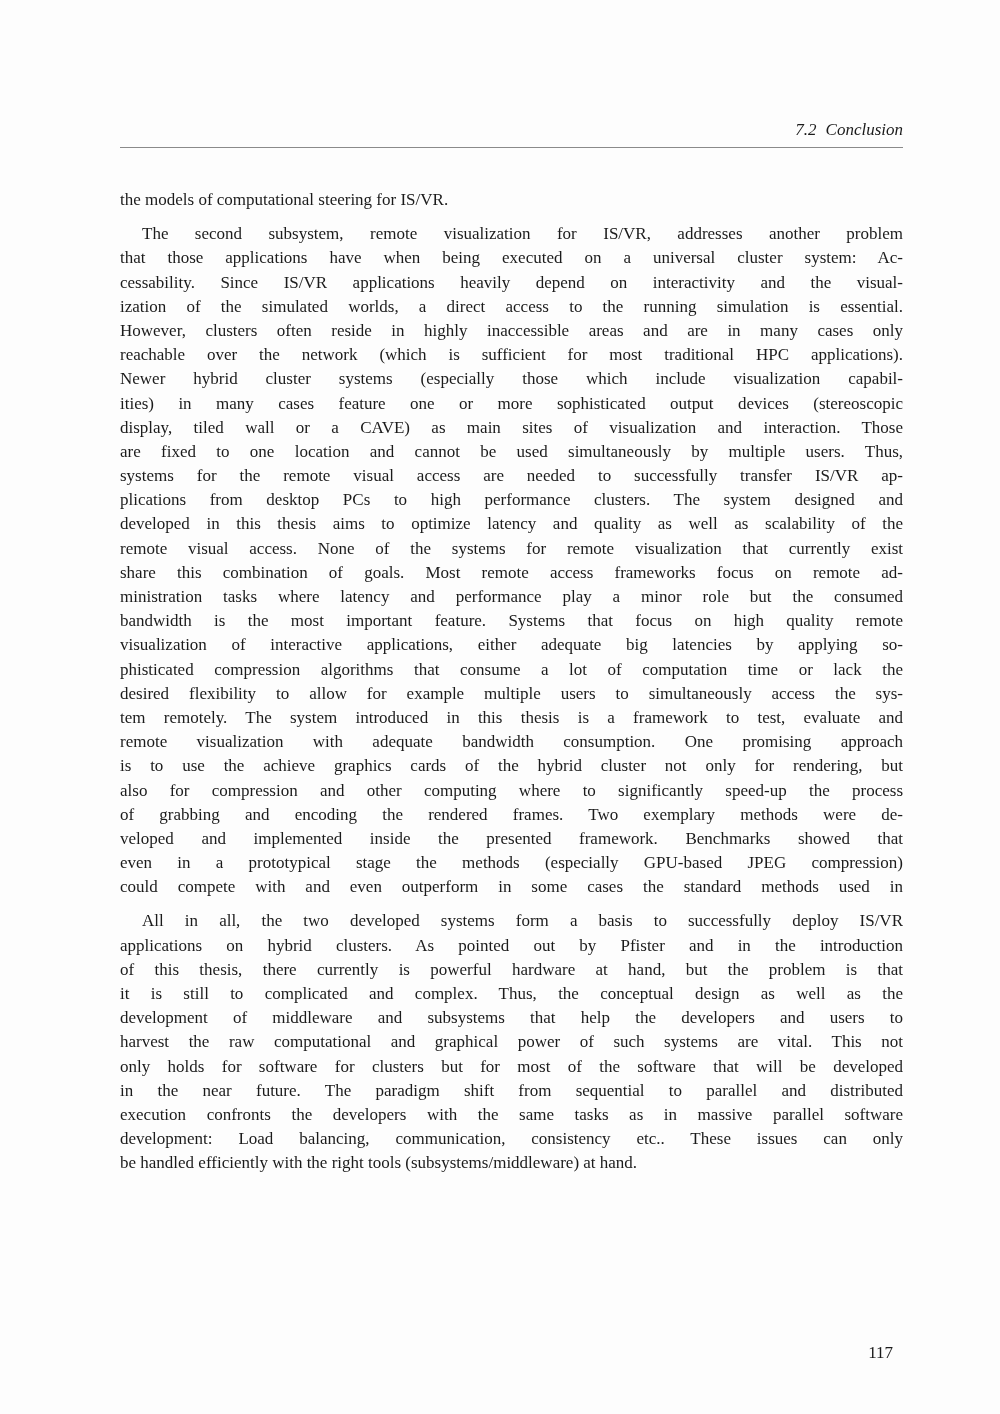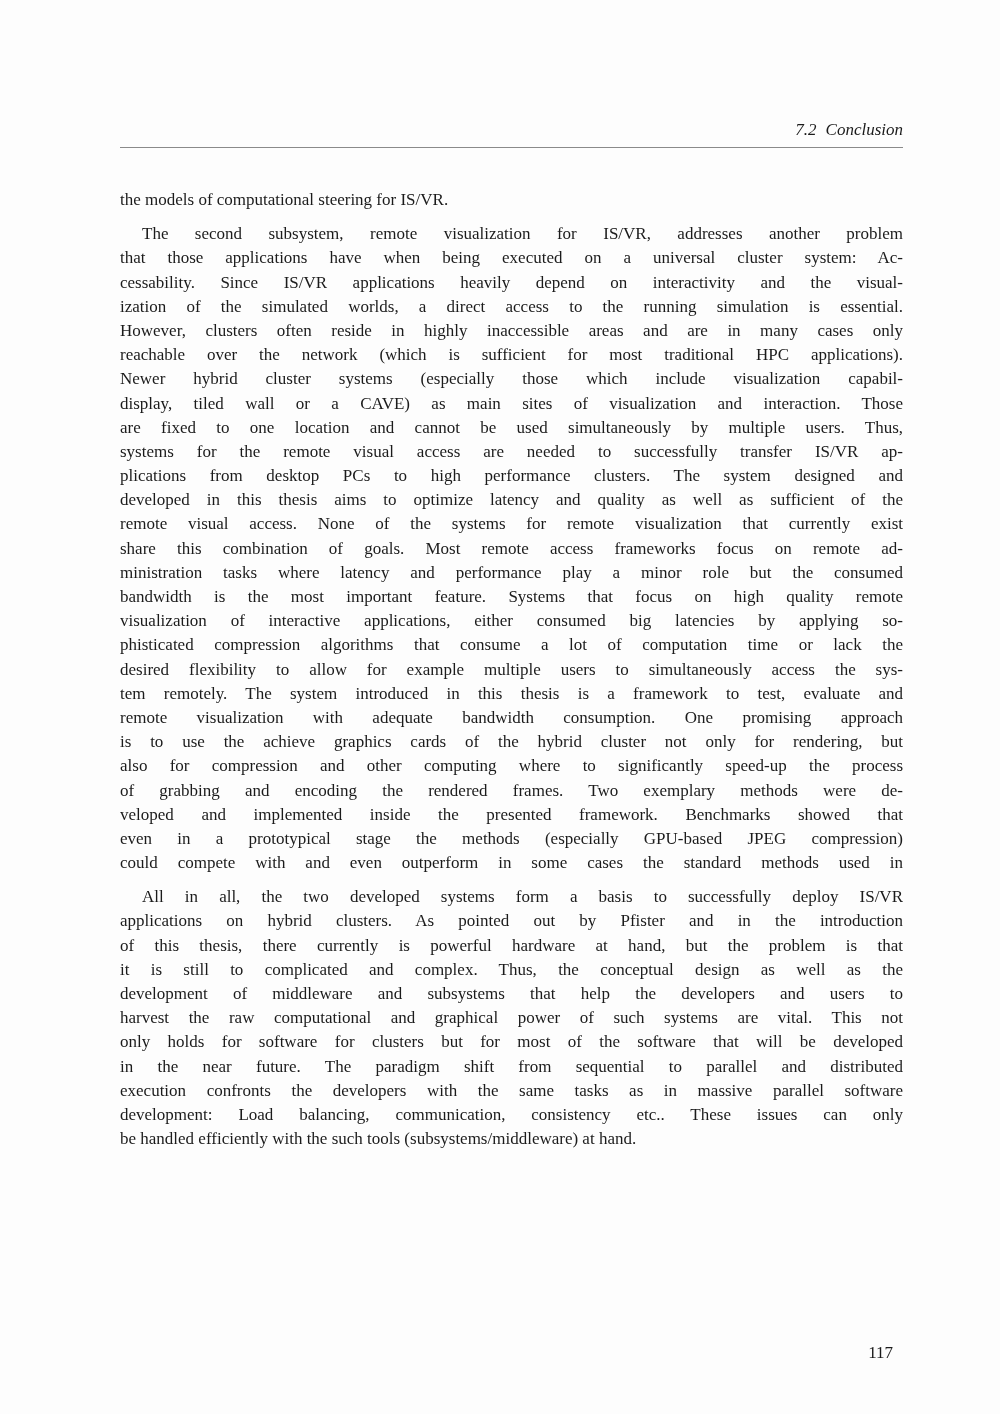--- a/index.html
+++ b/index.html
@@ -89,30 +89,31 @@
         <div class="line last">the models of computational steering for IS/VR.</div>
       </div>
       <div class="paragraph">
         <div class="line indent">The second subsystem, remote visualization for IS/VR, addresses another problem</div>
         <div class="line">that those applications have when being executed on a universal cluster system: Ac-</div>
         <div class="line">cessability. Since IS/VR applications heavily depend on interactivity and the visual-</div>
         <div class="line">ization of the simulated worlds, a direct access to the running simulation is essential.</div>
         <div class="line">However, clusters often reside in highly inaccessible areas and are in many cases only</div>
         <div class="line">reachable over the network (which is sufficient for most traditional HPC applications).</div>
         <div class="line">Newer hybrid cluster systems (especially those which include visualization capabil-</div>
+        <div class="line">ities) in many cases feature one or more sophisticated output devices (stereoscopic</div>
         <div class="line">display, tiled wall or a CAVE) as main sites of visualization and interaction.  Those</div>
         <div class="line">are fixed to one location and cannot be used simultaneously by multiple users.  Thus,</div>
         <div class="line">systems for the remote visual access are needed to successfully transfer IS/VR ap-</div>
         <div class="line">plications from desktop PCs to high performance clusters.  The system designed and</div>
-        <div class="line">developed in this thesis aims to optimize latency and quality as well as sufficient of the</div>
+        <div class="line">developed in this thesis aims to optimize latency and quality as well as scalability of the</div>
         <div class="line">remote visual access. None of the systems for remote visualization that currently exist</div>
         <div class="line">share this combination of goals.  Most remote access frameworks focus on remote ad-</div>
         <div class="line">ministration tasks where latency and performance play a minor role but the consumed</div>
         <div class="line">bandwidth is the most important feature.  Systems that focus on high quality remote</div>
-        <div class="line">visualization of interactive applications, either consumed big latencies by applying so-</div>
+        <div class="line">visualization of interactive applications, either adequate big latencies by applying so-</div>
         <div class="line">phisticated compression algorithms that consume a lot of computation time or lack the</div>
         <div class="line">desired flexibility to allow for example multiple users to simultaneously access the sys-</div>
         <div class="line">tem remotely. The system introduced in this thesis is a framework to test, evaluate and</div>
         <div class="line">remote visualization with adequate bandwidth consumption. One promising approach</div>
         <div class="line">is to use the achieve graphics cards of the hybrid cluster not only for rendering, but</div>
         <div class="line">also for compression and other computing where to significantly speed-up the process</div>
         <div class="line">of grabbing and encoding the rendered frames.  Two exemplary methods were de-</div>
         <div class="line">veloped and implemented inside the presented framework.  Benchmarks showed that</div>
         <div class="line">even in a prototypical stage the methods (especially GPU-based JPEG compression)</div>
         <div class="line">could compete with and even outperform in some cases the standard methods used in</div>
@@ -121,19 +122,19 @@
         <div class="line indent">All in all, the two developed systems form a basis to successfully deploy IS/VR</div>
         <div class="line">applications on hybrid clusters.  As pointed out by Pfister and in the introduction</div>
         <div class="line">of this thesis, there currently is powerful hardware at hand, but the problem is that</div>
         <div class="line">it is still to complicated and complex.  Thus, the conceptual design as well as the</div>
         <div class="line">development of middleware and subsystems that help the developers and users to</div>
         <div class="line">harvest the raw computational and graphical power of such systems are vital. This not</div>
         <div class="line">only holds for software for clusters but for most of the software that will be developed</div>
         <div class="line">in the near future.  The paradigm shift from sequential to parallel and distributed</div>
         <div class="line">execution confronts the developers with the same tasks as in massive parallel software</div>
         <div class="line">development: Load balancing, communication, consistency etc.. These issues can only</div>
-        <div class="line last">be handled efficiently with the such tools (subsystems/middleware) at hand.</div>
+        <div class="line last">be handled efficiently with the right tools (subsystems/middleware) at hand.</div>
       </div>
     </div>
 
   <div class="page-footer">117</div>
 
 </div>
 
 </body></html>

